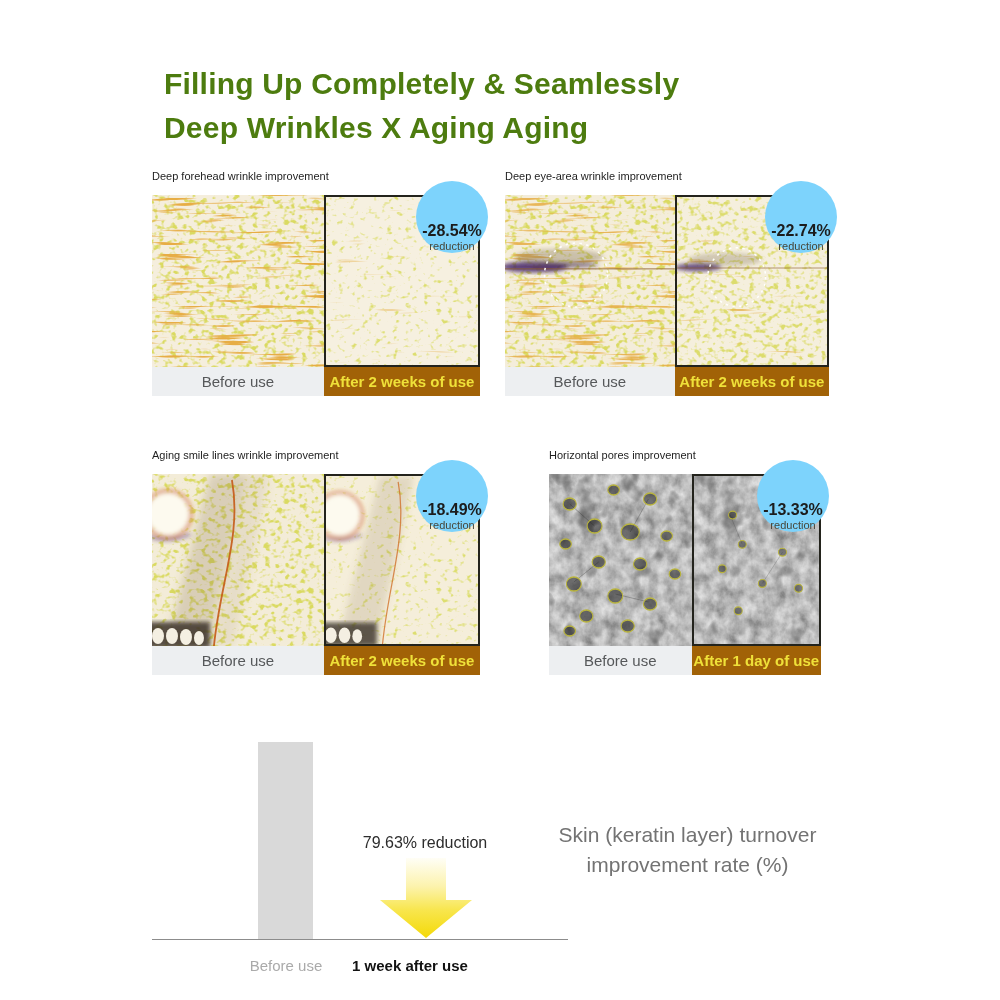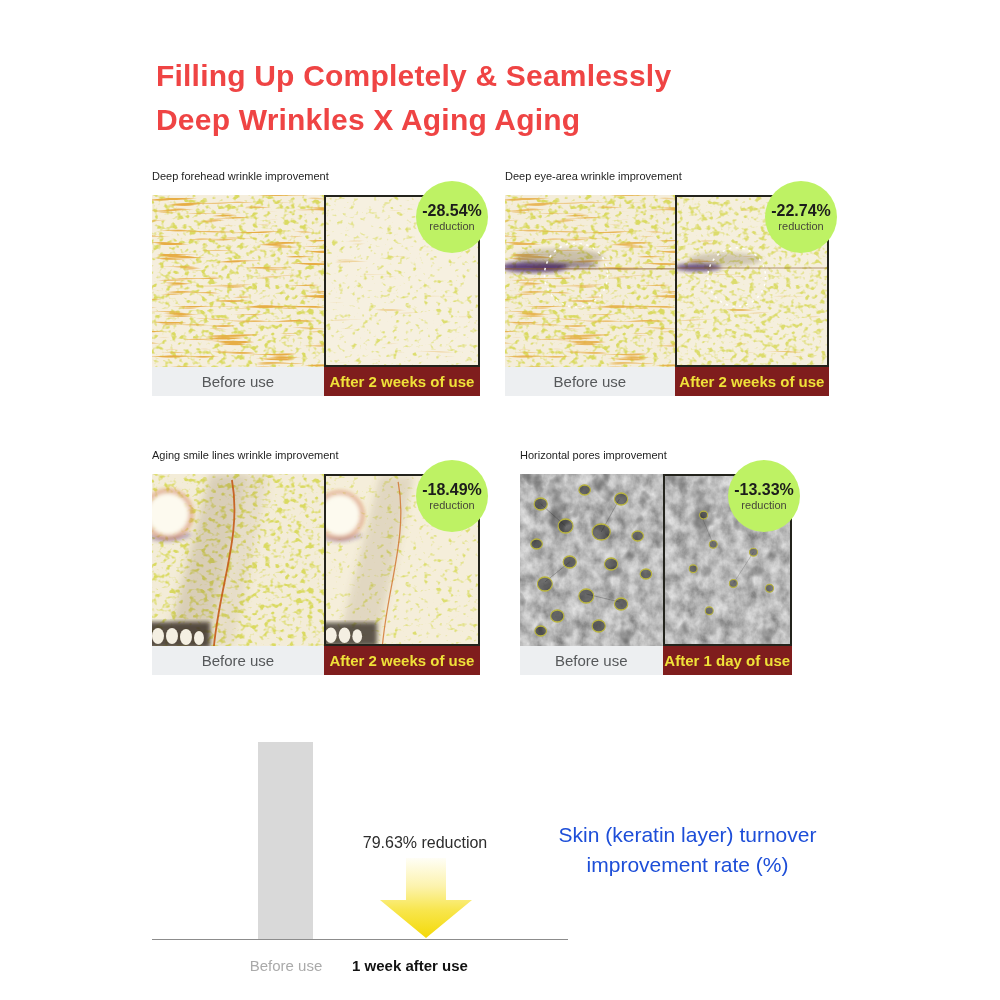--- a/index.html
+++ b/index.html
@@ -1,57 +1,57 @@
 <!DOCTYPE html>
 <html><head>
 <meta charset="utf-8">
 <style>
   html,body{margin:0;padding:0;background:#fff;}
   .page{
     position:relative;width:1000px;height:1000px;background:#ffffff;
     font-family:"Liberation Sans","DejaVu Sans",sans-serif;overflow:hidden;
   }
   .page-title{
-    position:absolute;left:152px;top:50px;margin:4px;
-    font-size:30px;line-height:44px;font-weight:600;color:#ef4444;letter-spacing:.2px;
+    position:absolute;left:152px;top:50px;margin:12px;
+    font-size:30px;line-height:44px;font-weight:600;color:#4d7c0f;letter-spacing:.2px;
   }
   
   .panel{position:absolute;}
   .panel.p1{left:152px;top:170px;width:328px;}
   .panel.p2{left:505px;top:170px;width:324px;}
   .panel.p3{left:152px;top:449px;width:328px;}
-  .panel.p4{left:476px;top:449px;width:272px;padding-left:44px;}
+  .panel.p4{left:505px;top:449px;width:272px;padding-left:44px;}
   .panel-title{font-size:11px;font-weight:500;color:#1e1e1e;height:20px;margin-bottom:5px;}
   .imgs{position:relative;display:flex;height:172px;}
   .img{height:100%;overflow:hidden;position:relative;}
   .img.before{width:52.4%;}
   .img.after{width:47.6%;box-sizing:border-box;border:2px solid #23231c;}
   .img svg{display:block;width:100%;height:100%;}
   .badge{
     position:absolute;right:-8px;top:-14px;width:72px;height:72px;border-radius:50%;
-    background:#bef264;display:flex;flex-direction:column;align-items:center;justify-content:center;
+    background:#7dd3fc;display:flex;flex-direction:column;align-items:center;justify-content:flex-end;
     z-index:3;text-align:center;
   }
   .badge-val{font-size:16px;font-weight:700;color:#1c1c1c;line-height:18px;}
   .badge-sub{font-size:11px;color:#47473a;line-height:13px;}
   .strips{display:flex;height:29px;}
   .strip{display:flex;align-items:center;justify-content:center;font-size:15px;}
   .strip.before-strip{width:52.4%;background:#edeff1;color:#56585a;}
-  .strip.after-strip{width:47.6%;background:#7f1d1d;color:#efe139;font-weight:700;}
+  .strip.after-strip{width:47.6%;background:#a16207;color:#efe139;font-weight:700;}
   
   .chart-bar{position:absolute;left:258px;top:742px;width:55px;height:197px;background:#d9d9d9;}
   .chart-axis{position:absolute;left:152px;top:939px;width:416px;height:1px;background:#8c8c8c;}
   .chart-reduction{position:absolute;left:330px;top:834px;width:190px;text-align:center;
     font-size:16px;color:#2d2d2d;font-weight:500;}
   .chart-arrow{position:absolute;left:378px;top:858px;width:96px;height:80px;}
   .xlabel{position:absolute;top:957px;font-size:15px;text-align:center;}
   .xlabel.before{left:230px;width:112px;color:#aaaaaa;}
   .xlabel.after{left:336px;width:148px;color:#121212;font-weight:600;}
   .chart-caption{position:absolute;left:545px;top:820px;width:285px;text-align:center;
-    font-size:21px;line-height:30px;color:#1d4ed8;font-weight:500;}
+    font-size:21px;line-height:30px;color:#737373;font-weight:500;}
   .hiddefs{position:absolute;width:0;height:0;overflow:hidden;}
 </style>
 </head>
 <body>
 
 <svg class="hiddefs" aria-hidden="true">
   <defs>
     <filter id="speck" x="0" y="0" width="100%" height="100%">
       <feTurbulence type="fractalNoise" baseFrequency="0.16 0.2" numOctaves="2" seed="7"></feTurbulence>
       <feColorMatrix type="matrix" values="0 0 0 0 0.70  0 0 0 0 0.70  0 0 0 0 0.12  0 0 0 5 -2.6"></feColorMatrix>

